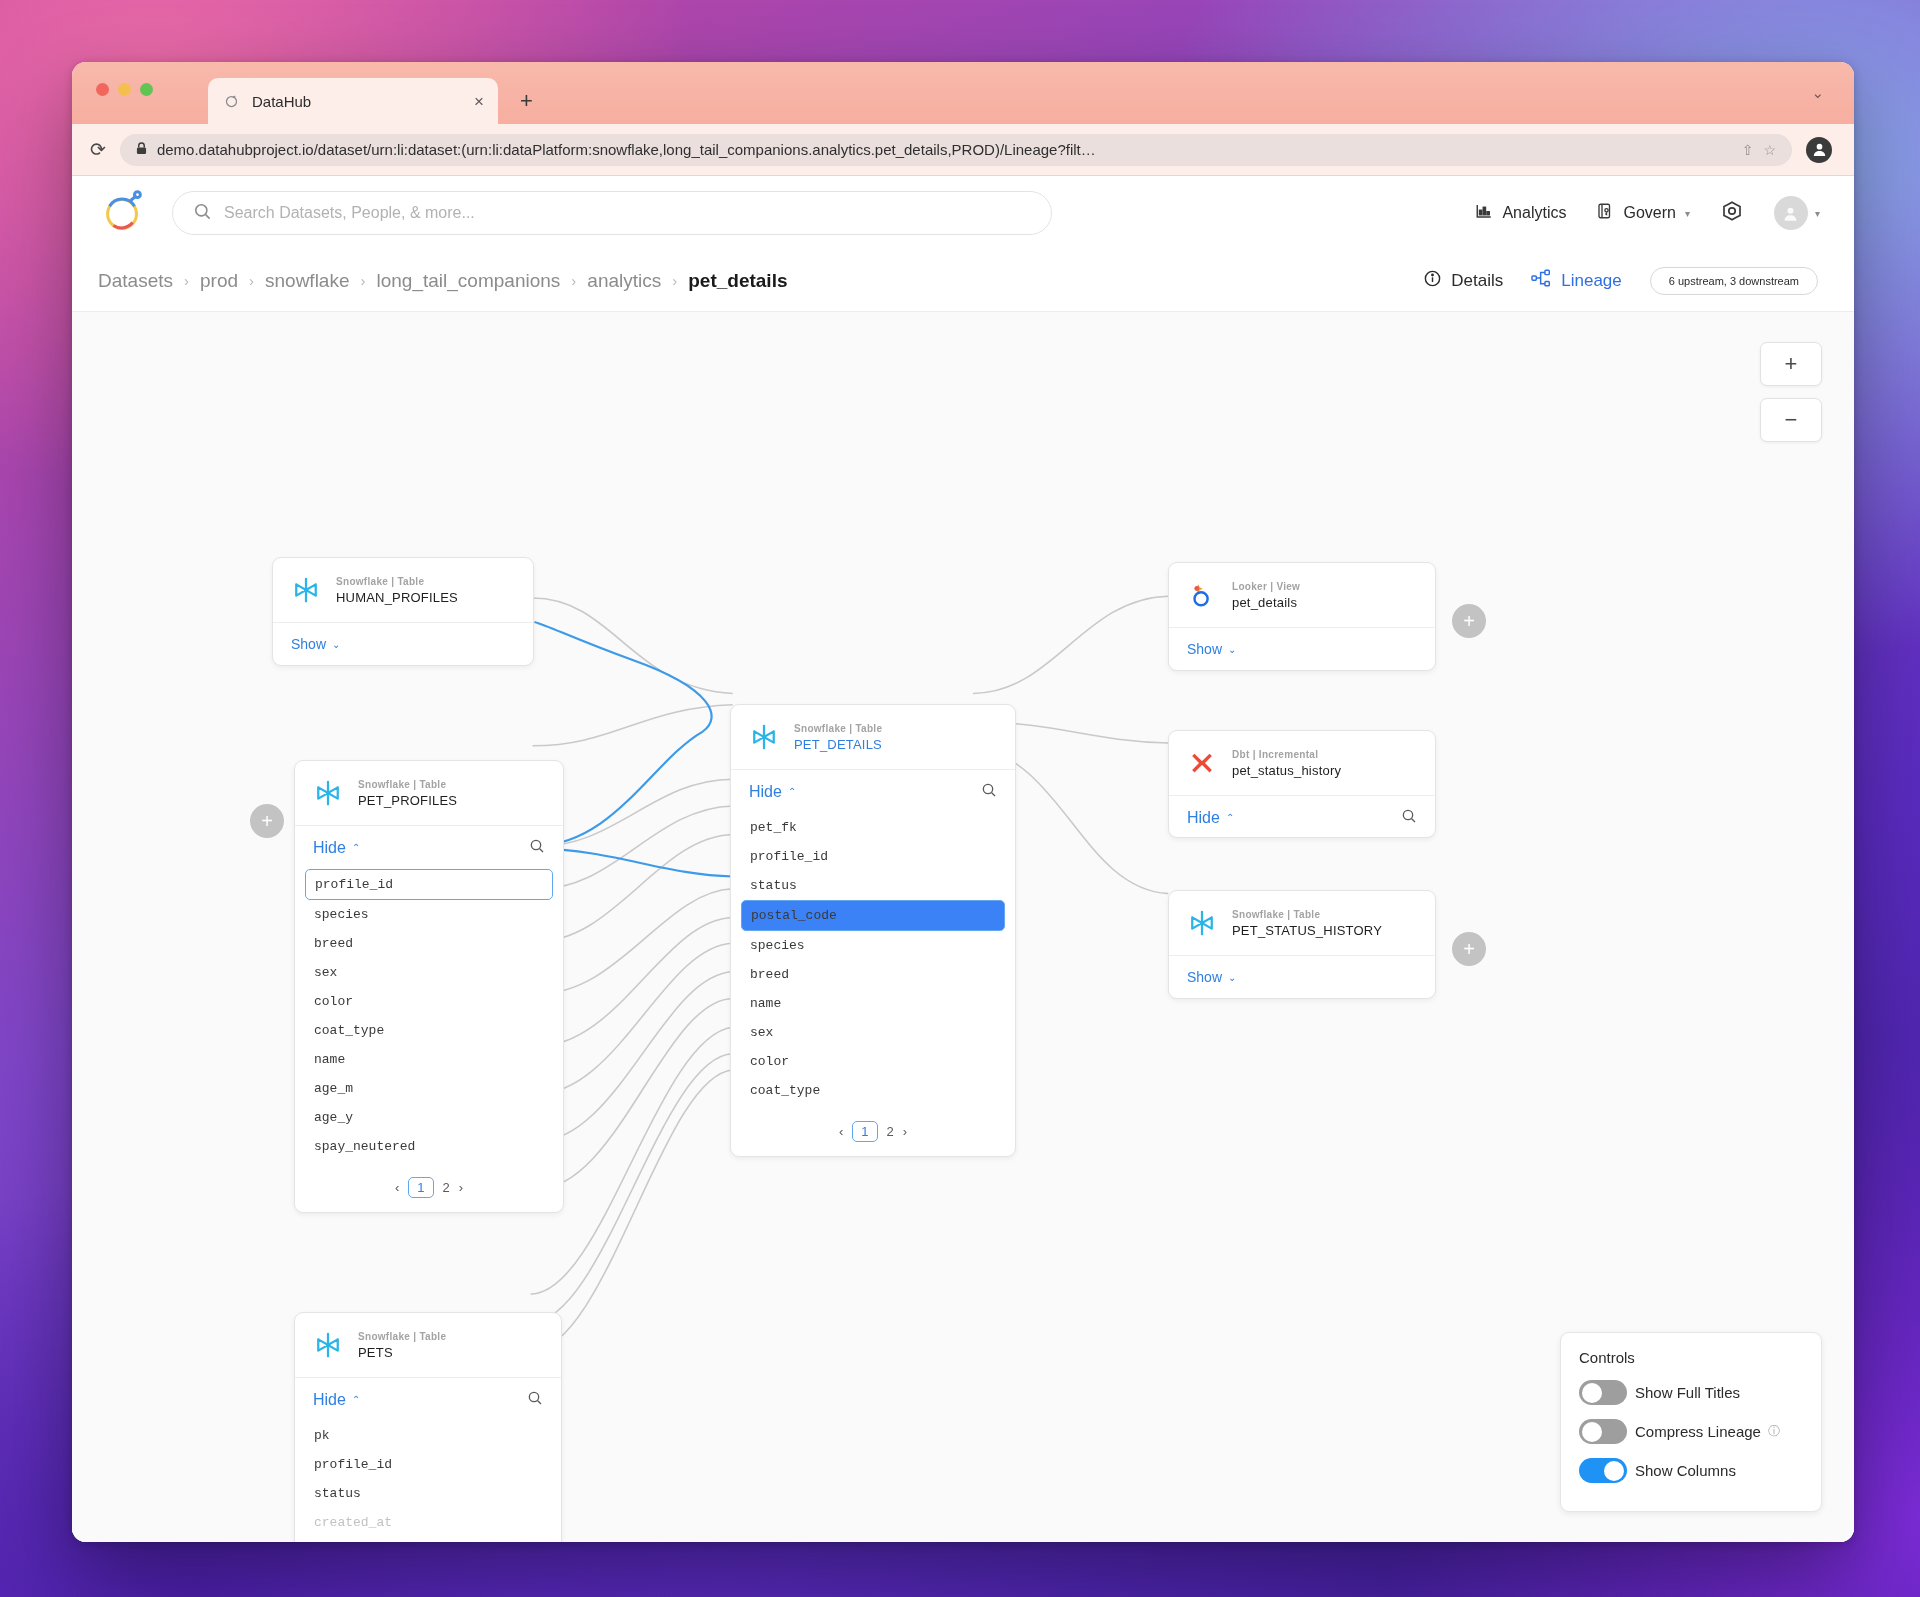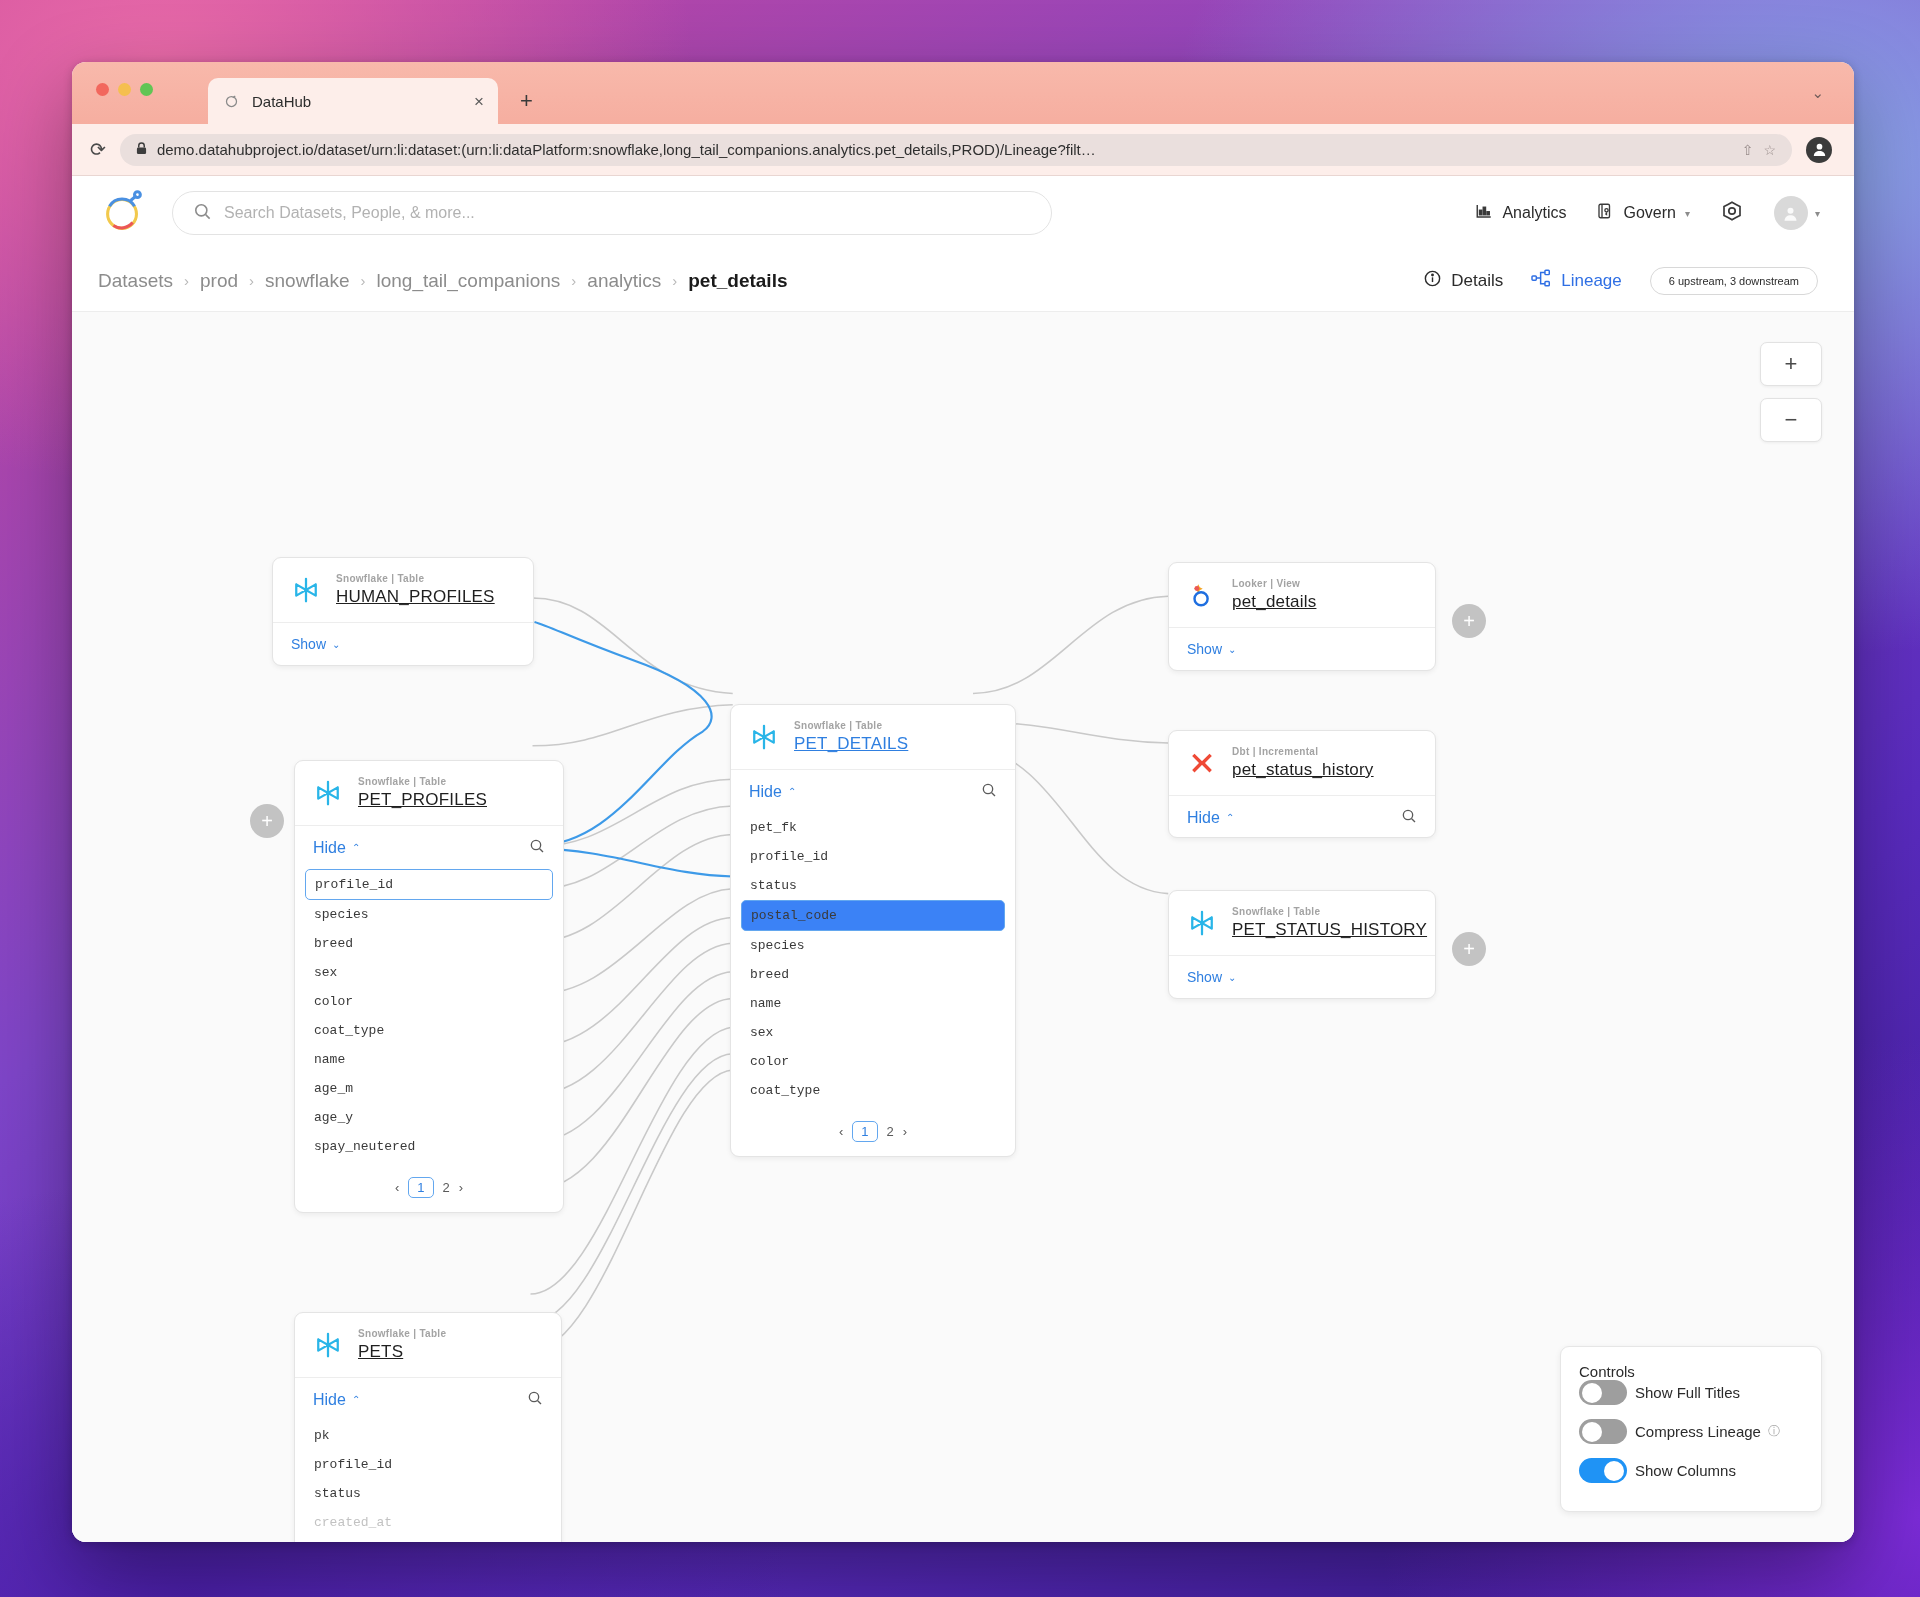--- a/index.html
+++ b/index.html
@@ -159,21 +159,21 @@
     position: absolute;
     background: #fff;
     border: 1px solid #e4e4e4;
     border-radius: 9px;
     box-shadow: 0 2px 5px rgba(0,0,0,.06);
     overflow: hidden;
   }
   .node-head { display: flex; align-items: center; gap: 13px; padding: 15px 16px; }
   .plat-icon { width: 34px; height: 34px; flex-shrink: 0; display: flex; align-items: center; justify-content: center; }
   .node-meta { font-size: 10px; color: #a3a3a3; letter-spacing: .3px; margin-bottom: 3px; font-weight: bold; }
-  .node-title { font-size: 17px; color: #1f1f1f; letter-spacing: .2px; text-decoration: underline; }
+  .node-title { font-size: 13px; color: #1f1f1f; letter-spacing: .2px; }
   .node-title.focus { color: #2f7fe0; }
   .node-foot {
     border-top: 1px solid #ededed;
     padding: 13px 18px;
     font-size: 14px;
   }
   .toggle-link { color: #2f7fe0; cursor: pointer; display: inline-flex; align-items: center; gap: 6px; }
   .caret { font-size: 10px; }
 
   .cols-head {
@@ -225,21 +225,21 @@
   }
 
   
   .controls {
     position: absolute; right: 32px; bottom: 30px;
     width: 262px;
     background: #fff; border: 1px solid #e6e6e6; border-radius: 9px;
     padding: 16px 18px 18px;
     box-shadow: 0 2px 6px rgba(0,0,0,.07);
   }
-  .controls-title { font-size: 15px; color: #2b2b2b; }
+  .controls-title { font-size: 15px; color: #2b2b2b; margin-bottom: 14px; }
   .ctl-row { display: flex; align-items: center; gap: 8px; margin-bottom: 14px; }
   .ctl-row:last-child { margin-bottom: 10px; }
   .switch {
     width: 48px; height: 25px; border-radius: 13px;
     background: #9e9e9e; position: relative; cursor: pointer; flex-shrink: 0;
   }
   .switch.on { background: #1f93f5; }
   .switch .knob {
     position: absolute; top: 2.5px; left: 3px;
     width: 20px; height: 20px; border-radius: 50%; background: #fff;

